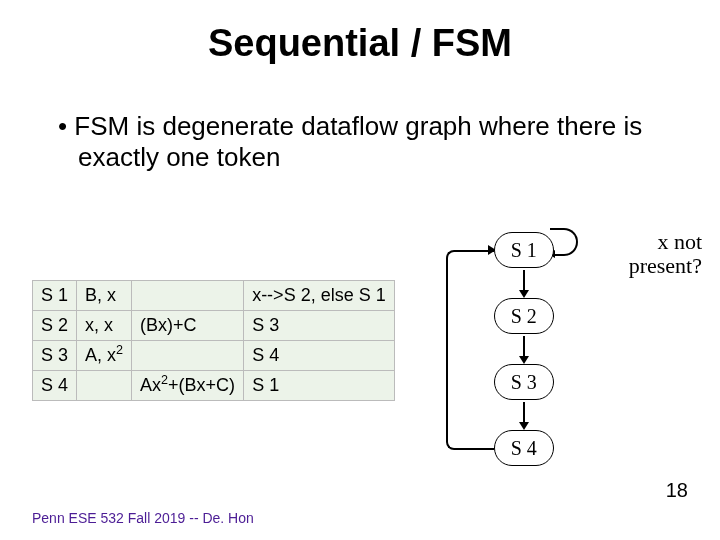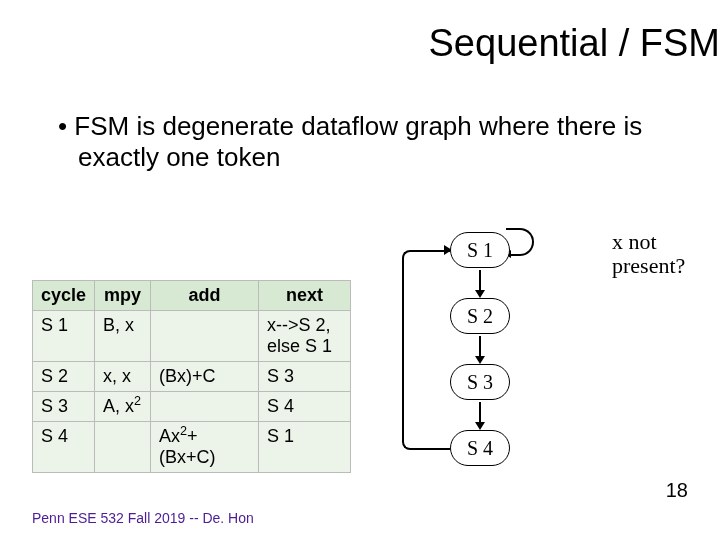--- a/index.html
+++ b/index.html
@@ -5,24 +5,24 @@
     * { margin: 0; padding: 0; box-sizing: border-box; }
     body {
       width: 720px;
       height: 540px;
       background: #fff;
       font-family: Arial, sans-serif;
       position: relative;
       overflow: hidden;
     }
     .title {
-      text-align: right;
+      text-align: center;
       font-size: 38px;
       padding-top: 22px;
-      font-weight: normal;
+      font-weight: bold;
     }
     .bullet {
       font-size: 26px;
       padding-left: 58px;
       padding-right: 40px;
       padding-top: 46px;
       line-height: 1.2;
       text-indent: -20px;
       margin-left: 20px;
     }
@@ -144,20 +144,21 @@
       border-right: 7px solid #000;
     }
     .annotation {
       position: absolute;
       top: 230px;
       right: 18px;
       font-family: "Times New Roman", serif;
       font-size: 22px;
       line-height: 1.1;
       width: 90px;
+      text-align: right;
     }
     .footer {
       position: absolute;
       bottom: 14px;
       left: 32px;
       font-size: 14px;
       color: #4c1d95;
     }
     .page-num {
       position: absolute;
@@ -169,26 +170,20 @@
 </head>
 <body>
 
 <div class="title">Sequential / FSM</div>
 
 <div class="bullet">FSM is degenerate dataflow graph where there is exactly one token</div>
 
 <div class="content-row">
   <table>
     <tbody>
-        <tr>
-      <th class="col-cycle">cycle</th>
-      <th class="col-mpy">mpy</th>
-      <th class="col-add">add</th>
-      <th class="col-next">next</th>
-    </tr>
     <tr>
       <td>S 1</td>
       <td>B, x</td>
       <td></td>
       <td>x--&gt;S 2, else S 1</td>
     </tr>
     <tr>
       <td>S 2</td>
       <td>x, x</td>
       <td>(Bx)+C</td>

